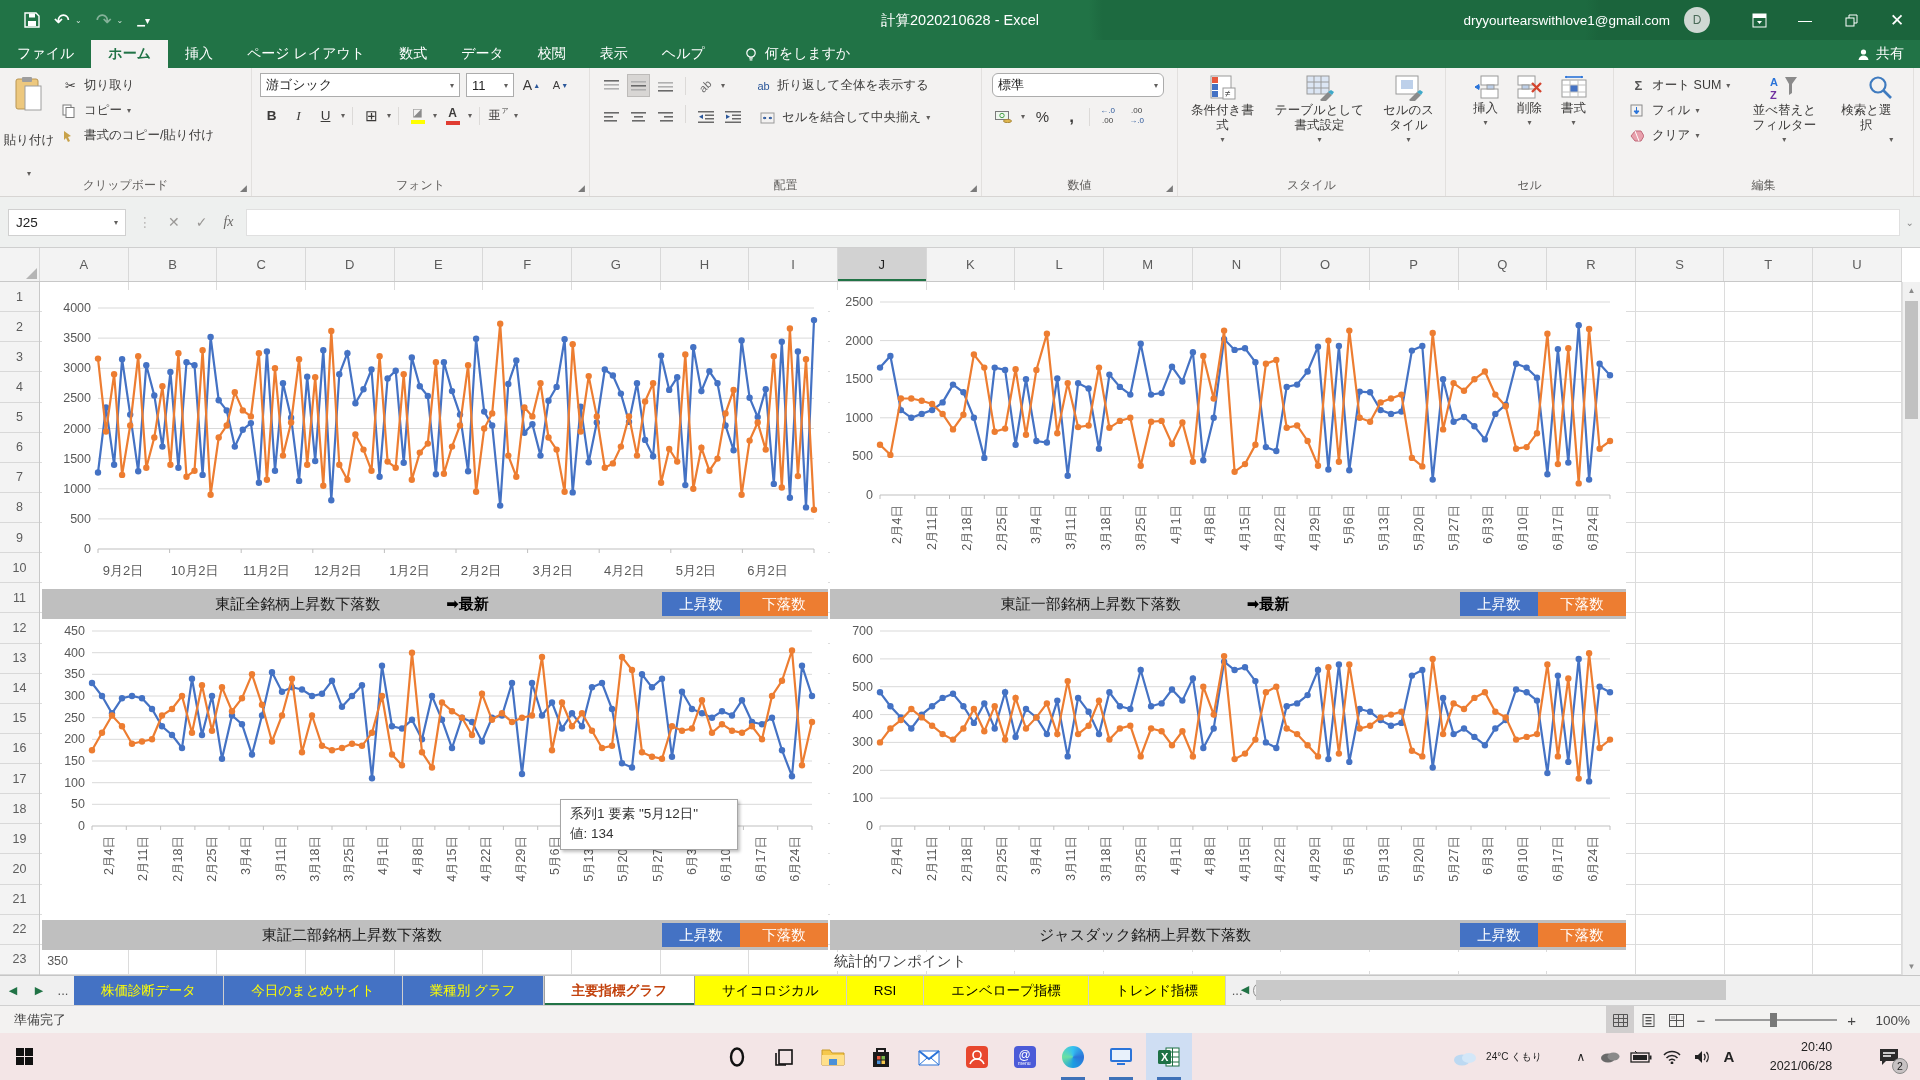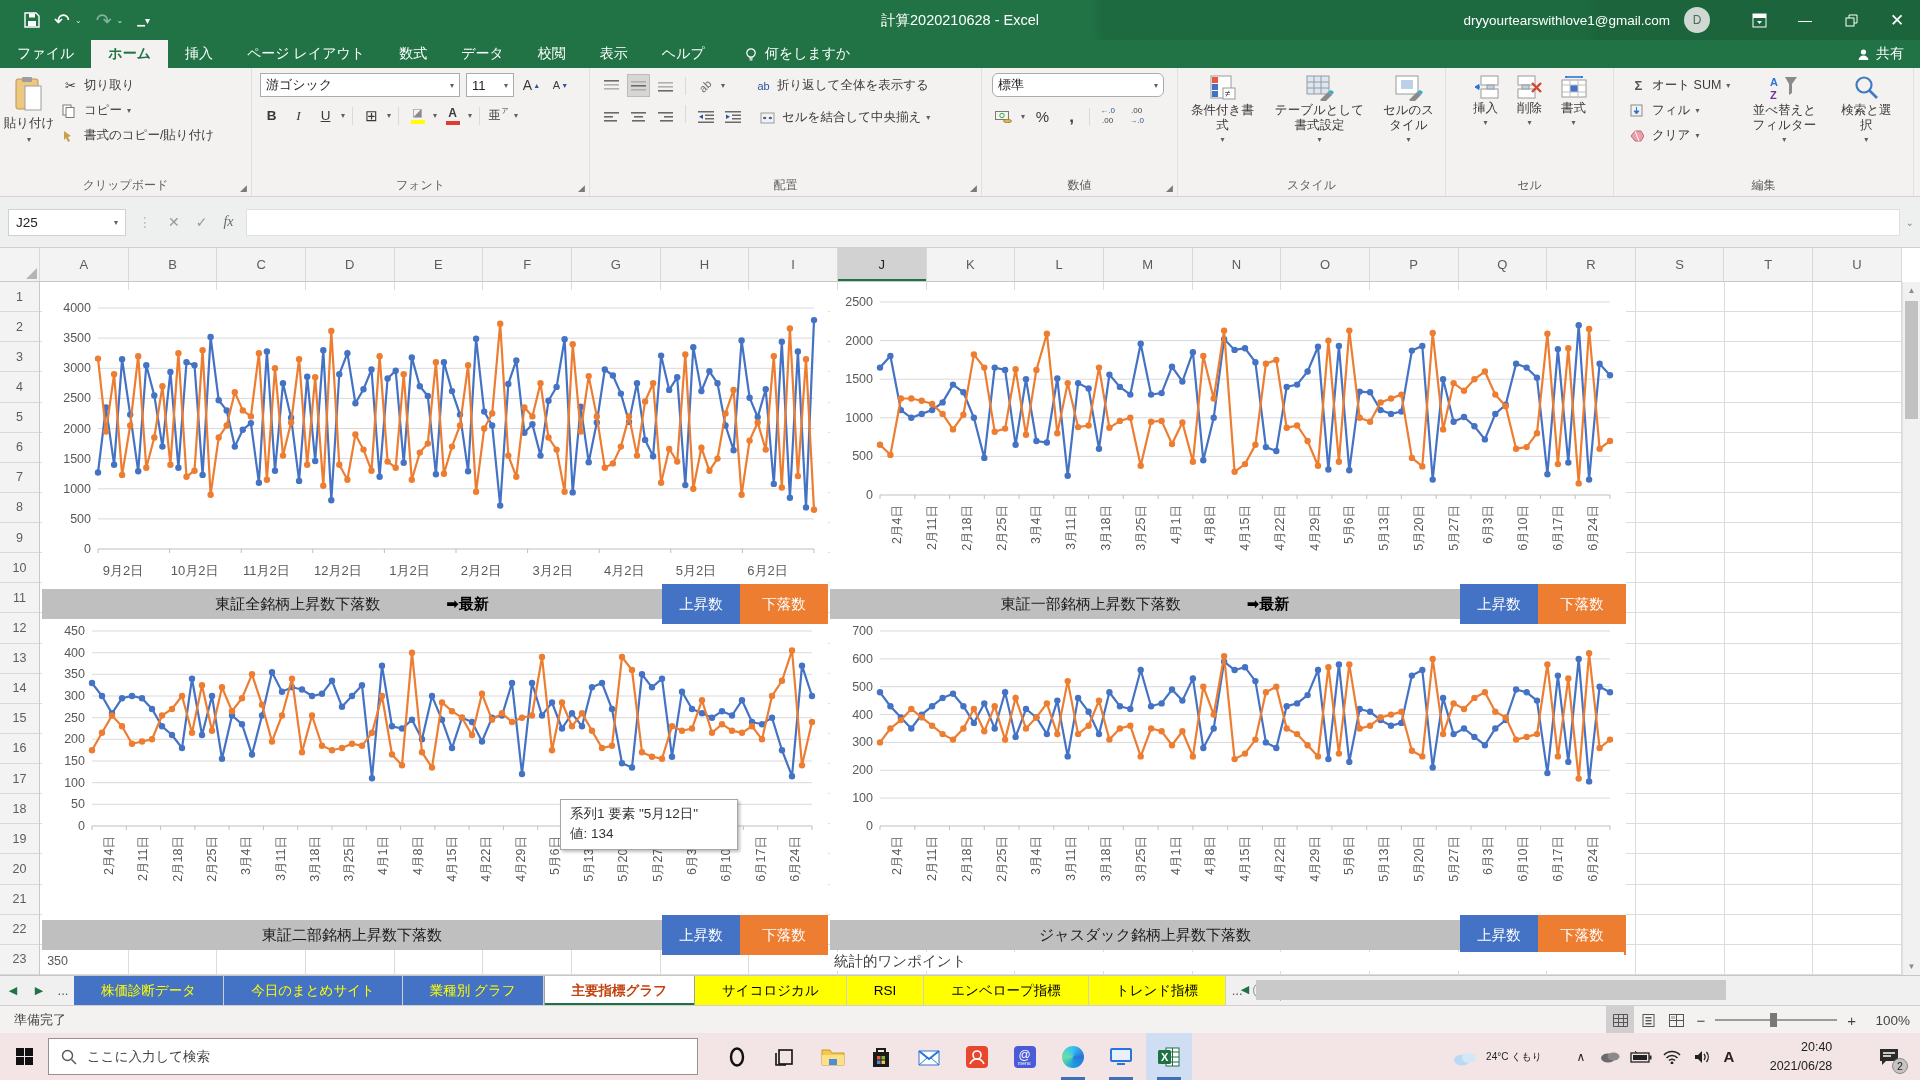--- a/index.html
+++ b/index.html
@@ -20,21 +20,21 @@
   #menubar{position:absolute;left:0;top:40px;width:1920px;height:28px;background:#217346;display:flex;align-items:stretch;color:#fff;}
   .mtab{padding:0 17px;font-size:14px;display:flex;align-items:center;}
   .mtab.active{background:#f3f2f1;color:#217346;font-weight:bold;}
   .tellme{display:flex;align-items:center;gap:7px;margin-left:22px;font-size:14px;}
   .share{position:absolute;right:16px;top:0;height:28px;display:flex;align-items:center;gap:6px;font-size:14px;}
   
   #ribbon{position:absolute;left:0;top:68px;width:1920px;height:129px;background:#f3f2f1;border-bottom:1px solid #d7d5d3;display:flex;}
   .rgroup{position:relative;border-right:1px solid #e2e0de;height:100%;padding-top:5px;}
   .glabel{position:absolute;left:0;right:0;bottom:2px;text-align:center;font-size:12px;color:#605e5c;}
   .launcher{position:absolute;right:4px;bottom:3px;font-size:9px;color:#7a7a7a;}
-  .bigbtn{display:flex;flex-direction:column;align-items:center;width:58px;font-size:12.5px;color:#3b3a39;gap:3px;padding-top:3px;}
+  .bigbtn{display:flex;flex-direction:column;align-items:center;width:58px;font-size:12.5px;color:#3b3a39;gap:20px;padding-top:3px;}
   .dd{font-size:8px;color:#605e5c;}
   .srow{display:flex;align-items:center;gap:5px;height:25px;font-size:12.5px;color:#3b3a39;padding:0 4px;}
   .sicon{width:17px;text-align:center;font-size:13px;}
   .combo{background:#fff;border:1px solid #acacac;height:24px;display:flex;align-items:center;font-size:13px;color:#222;padding:0 5px;justify-content:space-between;}
   .iconbtn{min-width:23px;height:23px;display:flex;align-items:center;justify-content:center;font-size:13.5px;color:#3b3a39;gap:1px;}
   .iconbtn.pressed{background:#d8d6d4;border:1px solid #bdbbb9;}
   .colorbar{display:flex;flex-direction:column;align-items:center;line-height:1;}
   .colorbar .bar{width:14px;height:4px;margin-top:1px;}
   .stackbtn{display:flex;flex-direction:column;align-items:center;font-size:12.5px;color:#3b3a39;text-align:center;line-height:1.2;padding:2px 5px;gap:2px;}
   .twoline{width:86px;}
@@ -55,21 +55,21 @@
   #rowheaders{position:absolute;left:0;top:34px;width:40px;background:#f3f3f3;border-right:1px solid #c8c8c8;}
   .rowh{height:30.13px;display:flex;align-items:center;justify-content:center;font-size:12.5px;color:#5c5c5c;border-bottom:1px solid #d8d8d8;}
   #gridbg{position:absolute;left:40px;top:34px;width:1862px;height:693px;
     background-image:repeating-linear-gradient(to right,transparent 0 87.67px,#dcdcdc 87.67px 88.67px),
                      repeating-linear-gradient(to bottom,transparent 0 29.13px,#dcdcdc 29.13px 30.13px);}
   .chart{position:absolute;background:#fff;}
   .gpanel{position:absolute;height:30px;background:#bfbfbf;display:flex;align-items:center;}
   .ptwrap{flex:1;display:flex;justify-content:center;align-items:center;gap:66px;}
   .ptitle{font-size:15px;color:#1a1a1a;}
   .platest{font-size:15px;color:#000;font-weight:bold;}
-  .chip{height:40px;display:flex;align-items:center;justify-content:center;color:#fff;font-size:14.5px;}
+  .chip{height:24px;display:flex;align-items:center;justify-content:center;color:#fff;font-size:14.5px;}
   .chip.blue{width:78px;background:#4472c4;}
   .chip.orange{width:88px;background:#ed7d31;}
   #tooltip{position:absolute;left:560px;top:551px;width:178px;background:#fff;border:1px solid #a6a6a6;box-shadow:2px 2px 3px rgba(0,0,0,.25);padding:4px 9px;font-size:13.5px;color:#333;line-height:1.5;}
   #vscroll{position:absolute;right:0;top:34px;width:18px;height:693px;background:#f1f1f1;border-left:1px solid #e0e0e0;}
   .varrow{height:17px;display:flex;align-items:center;justify-content:center;font-size:8px;color:#8a8a8a;}
   #vthumb{position:absolute;left:2px;right:2px;top:19px;height:118px;background:#c1c1c1;}
   #vbottom{position:absolute;bottom:0;left:0;right:0;}
   .r23{position:absolute;font-size:12.5px;color:#595959;}
   
   #tabsbar{position:absolute;left:0;top:975px;width:1920px;height:30px;background:#f0f0f0;border-top:1px solid #c6c6c6;display:flex;align-items:stretch;}
@@ -485,21 +485,21 @@
     </div>
     <div class="stackbtn twoline" style="width:80px;">
       <svg class="ric" width="30" height="26" viewBox="0 0 30 26">
           <text x="1" y="11" font-size="11" font-weight="bold" fill="#2b74d9">A</text>
           <text x="1" y="24" font-size="11" font-weight="bold" fill="#7030a0">Z</text>
           <path d="M16 2h12l-5 7v9l-3 2v-11z" fill="#8a8a8a"></path>
         </svg>
       <span>並べ替えとフィルター</span>
         <span class="dd">▾</span>
     </div>
-    <div class="stackbtn twoline" style="width:64px;">
+    <div class="stackbtn twoline" style="width:64px;align-items:flex-end;">
       <svg class="ric" width="26" height="26" viewBox="0 0 26 26">
           <circle cx="11" cy="10" r="7.5" fill="none" stroke="#3f7bbf" stroke-width="2.2"></circle>
           <path d="M16.5 15.5L24 23" stroke="#3f7bbf" stroke-width="2.6"></path>
         </svg>
       <span>検索と選択</span>
         <span class="dd">▾</span>
     </div>
     <div class="glabel"><span>編集</span></div>
   </div>
 </div>
@@ -1527,27 +1527,20 @@
 
 <div id="taskbar">
   <div id="startbtn">
       <span class="winlogo">
         <i></i>
         <i></i>
         <i></i>
         <i></i>
       </span>
     </div>
-  <div id="tsearch">
-    <svg class="ric" width="16" height="16" viewBox="0 0 16 16">
-        <circle cx="6.5" cy="6.5" r="5" fill="none" stroke="#555" stroke-width="1.4"></circle>
-        <path d="M10.5 10.5L15 15" stroke="#555" stroke-width="1.4"></path>
-      </svg>
-    <span>ここに入力して検索</span>
-  </div>
 
   <div class="appslot" style="left:714px;">
       <svg class="ric" width="22" height="22" viewBox="0 0 22 22">
         <ellipse cx="11" cy="11" rx="6" ry="8.5" fill="none" stroke="#111" stroke-width="2.4"></ellipse>
       </svg>
     </div>
   <div class="appslot" style="left:762px;">
       <svg class="ric" width="22" height="22" viewBox="0 0 22 22">
         <rect x="5" y="4" width="13" height="14" fill="none" stroke="#111" stroke-width="1.6"></rect>
         <path d="M2 7v12h10" stroke="#111" stroke-width="1.6" fill="none"></path>

